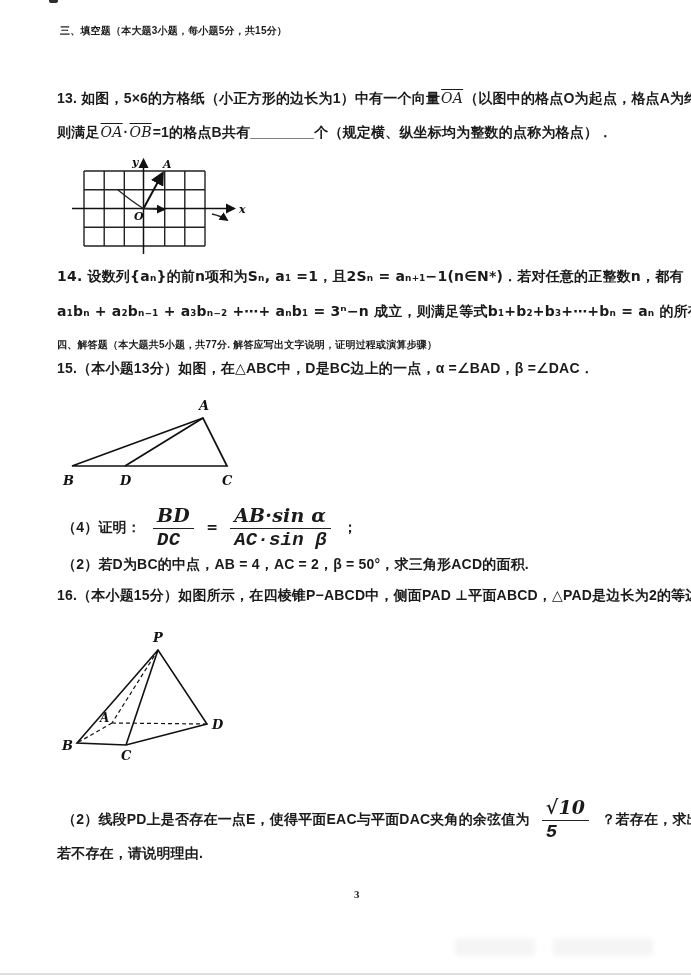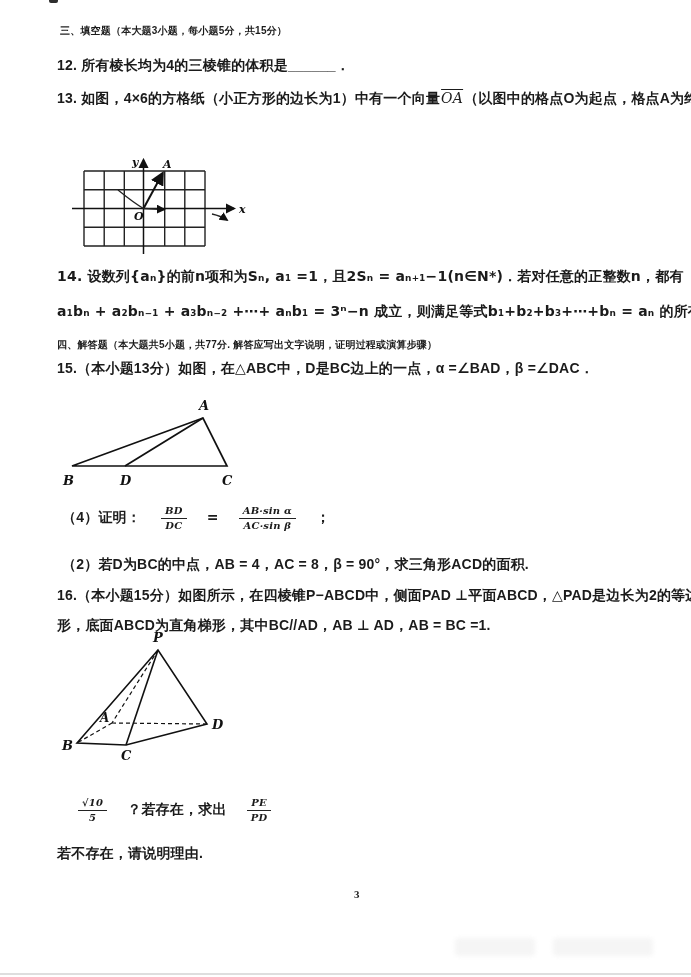--- a/index.html
+++ b/index.html
@@ -24,30 +24,29 @@
     font-style:italic;
     font-family:"DejaVu Serif","Liberation Serif",serif;
     text-decoration:overline;
     font-weight:400;
     padding:0 1px;
   }
   .mi{font-style:italic;font-family:"DejaVu Serif","Liberation Serif",serif;}
   .frac{
     display:inline-block;
     vertical-align:middle;
-    text-align:center;
     font-family:"DejaVu Serif","Liberation Serif",serif;
     font-style:italic;
     font-weight:600;
     line-height:1.15;
-    margin:0 16px;
-    font-size:10px;
+    margin:0 8px;
+    font-size:19px;
   }
   .frac .num{display:block;padding:0 4px 1px 4px;}
-  .frac .den{display:block;border-top:1.4px solid #222;padding:1px 4px 0 4px;}
+  .frac .den{display:block;border-top:1.4px solid #222;padding:1px 4px 0 4px;font-family:Liberation Mono, monospace;}
   .fig{position:absolute;}
   .fig svg text{
     font-family:"DejaVu Serif","Liberation Serif",serif;
     font-style:italic;
     font-weight:700;
     fill:#111;
   }
   .pagenum{
     position:absolute;
     font-size:11px;
@@ -77,26 +76,28 @@
 </style>
 </head>
 <body>
 
 <div class="page">
 
   <div class="corner-mark"></div>
 
   <div class="tline heading" style="top:24px;left:60px;">三、填空题（本大题3小题，每小题5分，共15分）</div>
 
-  <div class="tline" style="top:57px;left:57px;">12. 所有棱长均为4的三棱锥的体积是______．</div>
 
   <div class="tline" style="top:90px;left:57px;">
-    <span>13. 如图，4×6的方格纸（小正方形的边长为1）中有一个向量</span><span class="vec">OA</span><span>（以图中的格点O为起点，格点A为终点），</span>
-  </div>
-
+    <span>13. 如图，5×6的方格纸（小正方形的边长为1）中有一个向量</span><span class="vec">OA</span><span>（以图中的格点O为起点，格点A为终点），</span>
+  </div>
+
+  <div class="tline" style="top:124px;left:57px;">
+    <span>则满足</span><span class="vec">OA</span><span>·</span><span class="vec">OB</span><span>=1的格点B共有________个（规定横、纵坐标均为整数的点称为格点）．</span>
+  </div>
 
   <div class="fig" style="left:66px;top:154px;">
     <svg width="182" height="110" viewBox="0 0 182 110">
       <defs>
         <marker id="arr" viewBox="0 0 10 10" refX="8" refY="5" markerWidth="7" markerHeight="7" orient="auto-start-reverse">
           <path d="M0,0 L10,5 L0,10 z" fill="#111"></path>
         </marker>
       </defs>
 
       <g stroke="#222" stroke-width="1.4">
@@ -151,24 +152,23 @@
       <span class="den">DC</span>
     </span>
     <span class="mi">=</span>
     <span class="frac">
       <span class="num">AB·sin α</span>
       <span class="den">AC·sin β</span>
     </span>
     <span>；</span>
   </div>
 
-  <div class="tline" style="top:556px;left:62px;">（2）若D为BC的中点，AB = 4，AC = 8，β = 90°，求三角形ACD的面积.</div>
+  <div class="tline" style="top:556px;left:62px;">（2）若D为BC的中点，AB = 4，AC = 2，β = 50°，求三角形ACD的面积.</div>
 
   <div class="tline" style="top:587px;left:57px;">16.（本小题15分）如图所示，在四棱锥P−ABCD中，侧面PAD ⊥平面ABCD，△PAD是边长为2的等边三角</div>
-  <div class="tline" style="top:617px;left:57px;">形，底面ABCD为直角梯形，其中BC//AD，AB ⊥ AD，AB = BC =1.</div>
 
   <div class="fig" style="left:50px;top:630px;">
     <svg width="182" height="134" viewBox="0 0 182 134">
       <g stroke="#111" stroke-width="1.6" fill="none">
         <path d="M108,20 L27,113 L76,115 L157,94 Z"></path>
         <path d="M108,20 L76,115"></path>
       </g>
       <g stroke="#111" stroke-width="1.2" fill="none" stroke-dasharray="4,3">
         <path d="M108,20 L62,93"></path>
         <path d="M62,93 L27,113"></path>
@@ -177,20 +177,21 @@
       <text x="103" y="12" font-size="13">P</text>
       <text x="50" y="92" font-size="12">A</text>
       <text x="12" y="120" font-size="13">B</text>
       <text x="71" y="130" font-size="13">C</text>
       <text x="162" y="99" font-size="13">D</text>
     </svg>
   </div>
 
 
   <div class="tline" style="top:797px;left:62px;">
+    <span>（2）线段PD上是否存在一点E，使得平面EAC与平面DAC夹角的余弦值为</span>
     <span class="frac">
       <span class="num">√10</span>
       <span class="den">5</span>
     </span>
     <span>？若存在，求出</span>
     <span class="frac">
       <span class="num">PE</span>
       <span class="den">PD</span>
     </span>
     

